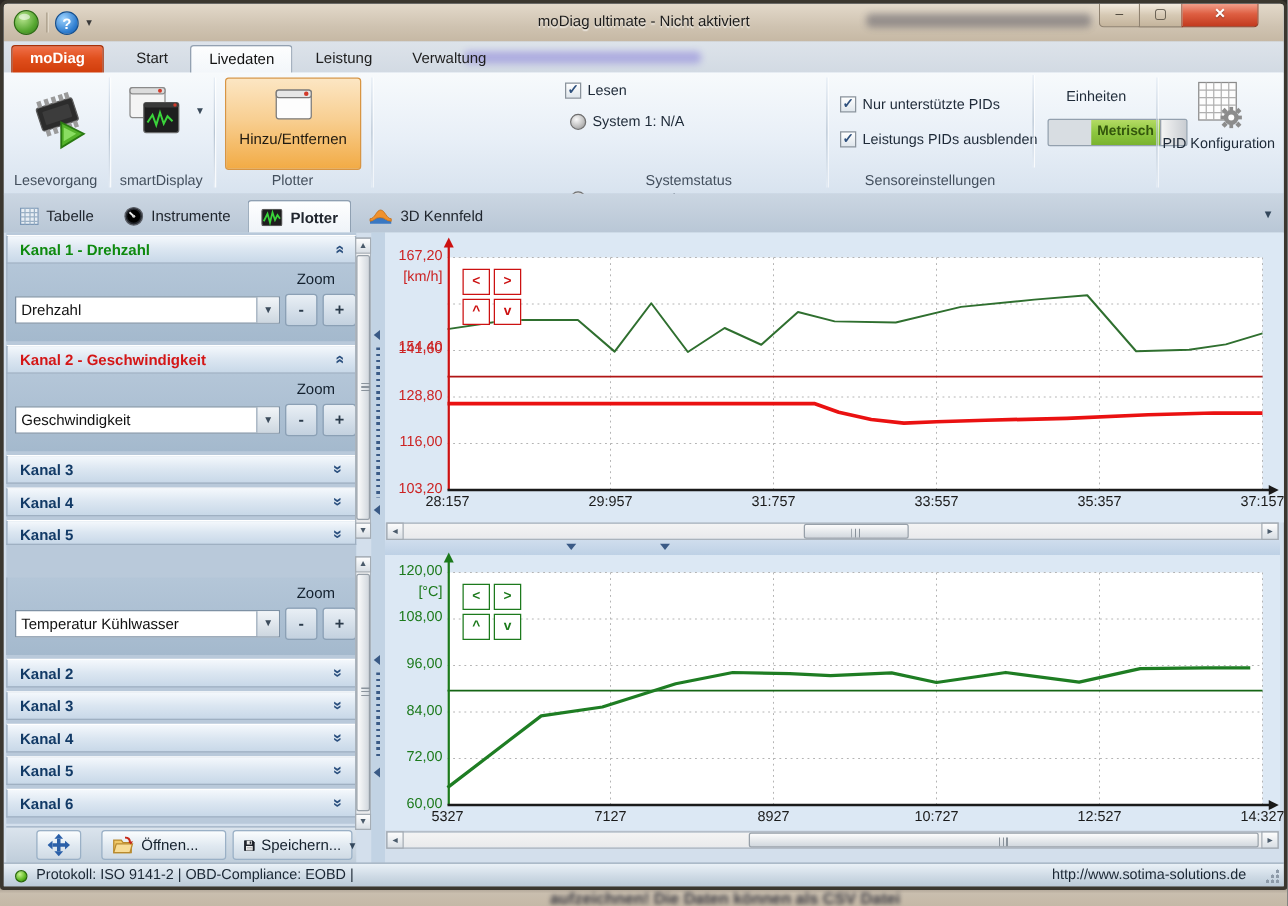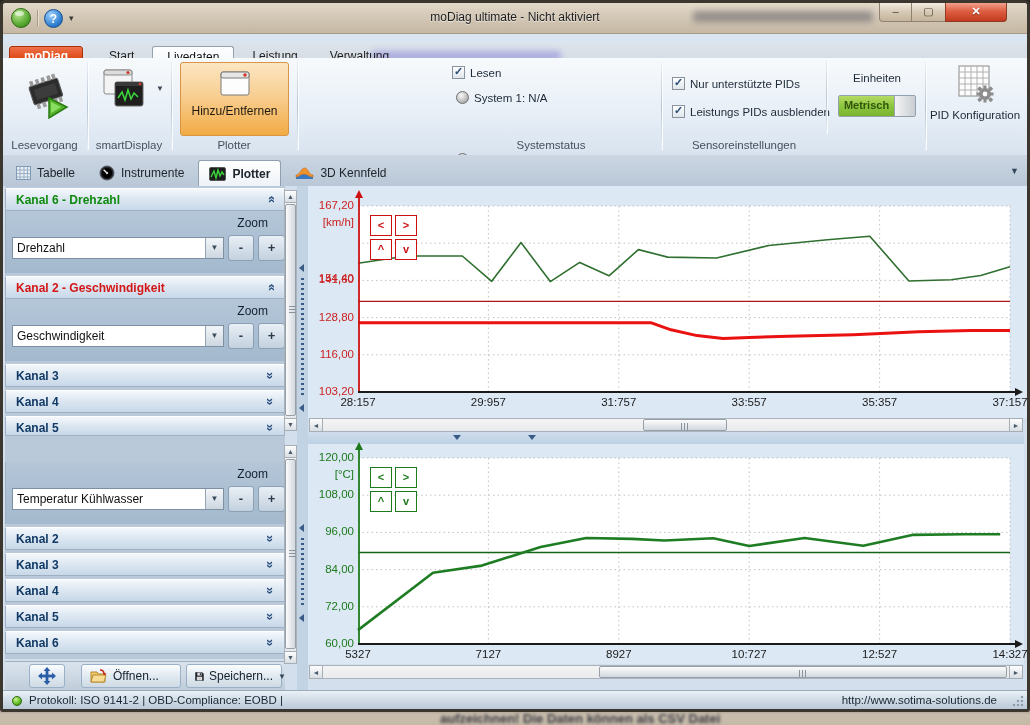--- a/index.html
+++ b/index.html
@@ -19,35 +19,35 @@
   .app-logo::after{content:"";position:absolute;left:3px;top:2px;width:9px;height:5px;border-radius:50%;background:rgba(255,255,255,.55);}
   .help-btn{width:19px;height:19px;border-radius:50%;background:radial-gradient(circle at 35% 30%,#9fd4ff,#2f7ed0 65%,#1a5aa8);border:1px solid #15508f;color:#fff;font-size:12px;font-weight:bold;text-align:center;line-height:18px;box-sizing:border-box;}
   .qat-caret{font-size:9px;color:#3a3a3a;}
   .blurstreak{position:absolute;filter:blur(3px);opacity:.45;border-radius:4px;}
   .win-btns{position:absolute;right:20px;top:0;display:flex;}
   .win-btn{height:19px;border:1px solid #8f8270;border-top:none;box-sizing:border-box;background:linear-gradient(#f4ece0,#d6c9b4 50%,#c4b49c);color:#4a4438;text-align:center;font-size:11px;line-height:17px;}
   .win-btn.min{width:33px;border-radius:0 0 0 4px;}
   .win-btn.max{width:33px;border-left:none;border-right:none;}
   .win-btn.close{width:62px;border-radius:0 0 4px 0;background:linear-gradient(#f2a08c,#de5f42 45%,#c23a1e);color:#fff;font-weight:bold;border-color:#8f3a24;text-shadow:0 1px 1px rgba(0,0,0,.4);}
   
-  .tabrow{position:absolute;left:0;top:40px;width:1024px;height:25px;background:linear-gradient(#dde3ea,#d2dae3);}
+  .tabrow{position:absolute;left:0;top:30px;width:1024px;height:25px;background:linear-gradient(#dde3ea,#d2dae3);}
   .rtab{position:relative;float:left;margin:3px 2px 0 2px;padding:0 14px;height:22px;line-height:21px;font-size:12px;color:#1e1e1e;border-radius:3px 3px 0 0;}
   .rtab.accent{background:linear-gradient(#f0714a,#e04f1d 45%,#cf3c0a);color:#fff;font-weight:bold;border:1px solid #a63008;margin-left:6px;margin-right:10px;line-height:19px;}
   .rtab.sel{background:linear-gradient(#fdfefe,#f2f6fa);border:1px solid #93a1b1;border-bottom:none;color:#111;}
   
   .ribbon{position:absolute;left:0;top:55px;width:1024px;height:97px;background:linear-gradient(#f7fafc,#e8eff7 55%,#d8e3ef);border-bottom:1px solid #aebccb;}
   .grp{position:absolute;top:0;height:96px;}
   .grp-label{position:absolute;bottom:3px;left:0;right:0;text-align:center;font-size:11.5px;color:#44505e;}
   .grp-sep{position:absolute;top:4px;height:88px;width:1px;background:linear-gradient(#e7eef6,#b9c6d4,#e7eef6);box-shadow:1px 0 0 rgba(255,255,255,.8);}
   .big-btn{position:absolute;border:1px solid #d89543;border-radius:3px;background:linear-gradient(#fce6c3,#f8cf92 45%,#f2ab45);text-align:center;font-size:12px;color:#201a10;}
   .chk-row{position:absolute;display:flex;align-items:center;gap:5px;font-size:11.5px;color:#1e2a38;white-space:nowrap;}
   .chk-box{width:13px;height:13px;box-sizing:border-box;border:1px solid #8a939c;background:linear-gradient(#fff,#dfe6ec);position:relative;}
   .chk-box::after{content:"✓";position:absolute;left:1px;top:-2px;font-size:11px;font-weight:bold;color:#2d4f7c;}
   .radio{width:13px;height:13px;border-radius:50%;box-sizing:border-box;border:1px solid #6f6f6f;background:radial-gradient(circle at 38% 32%,#fafafa,#c2c2c2 55%,#8d8d8d);}
-  .toggle{position:absolute;width:76px;height:20px;border:1px solid #93a0ae;border-radius:2px;display:flex;overflow:hidden;background:#d8dde2;}
+  .toggle{position:absolute;width:76px;height:20px;border:1px solid #93a0ae;border-radius:2px;display:flex;overflow:hidden;background:#d8dde2;padding-left:34px;}
   .toggle .on{width:55px;background:linear-gradient(#b4db64,#8dc63f 50%,#7ab32e);color:#33550c;font-size:11px;font-weight:bold;text-align:center;line-height:19px;}
   .toggle .knob{flex:1;background:linear-gradient(90deg,#f4f4f4,#c9cdd2);border-left:1px solid #9aa3ad;}
   
   .viewtabs{position:absolute;left:0;top:152px;width:1024px;height:31px;background:linear-gradient(#cbd6e2,#b9c7d6);border-bottom:1px solid #93a3b4;}
   .vtab{position:relative;float:left;margin:5px 1px 0 3px;height:26px;padding:0 10px;display:flex;align-items:center;gap:6px;font-size:12px;color:#20262e;border-radius:3px 3px 0 0;}
   .vtab.sel{background:linear-gradient(#ffffff,#eef3f8);border:1px solid #8fa0b2;border-bottom:none;font-weight:bold;}
   .vtab svg{display:block;}
   .panel-menu{position:absolute;right:8px;top:11px;font-size:9px;color:#33475c;}
   
   .main{position:absolute;left:0;top:183px;width:1024px;height:504px;background:#d3dfec;}
@@ -293,21 +293,21 @@
               <path d="M1 11 C4 11 5 8 9 8 C13 8 14 11 18 11 L18 13 L1 13 Z" fill="#3a78c2"></path>
               <path d="M1 9 C5 9 6 2 9.5 2 C13 2 14 9 18 9 L18 11 C14 11 13 8 9 8 C5 8 4 11 1 11 Z" fill="#f0922e" stroke="#c26a10" stroke-width="0.6"></path>
             </svg>
           </span>
           <span>3D Kennfeld</span>
         </div>
       </div>
 
     <div class="main">
       <div class="sidebar" id="sidebar">
-          <div class="sp-head" style="top: 2px; height: 23px;"><span style="color: rgb(14, 138, 14);">Kanal 6 - Drehzahl</span><span class="chev up">»</span></div>
+          <div class="sp-head" style="top: 2px; height: 23px;"><span style="color: rgb(14, 138, 14);">Kanal 1 - Drehzahl</span><span class="chev up">»</span></div>
           <div class="sp-body" style="top: 25px; height: 62px;">
             <span class="zoomlbl">Zoom</span>
             <div class="dd">
               <span class="dd-text">Drehzahl</span>
               <span class="dd-btn">▼</span>
             </div>
             <div class="zbtn" style="left:222px;">-</div>
             <div class="zbtn" style="left:252px;width:27px;">+</div>
           </div>
           <div class="sp-head" style="top: 90px; height: 23px;"><span style="color: rgb(212, 22, 22);">Kanal 2 - Geschwindigkeit</span><span class="chev up">»</span></div>

